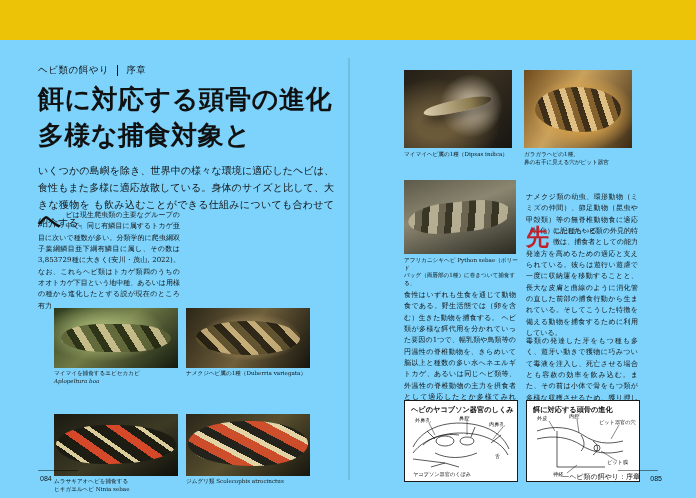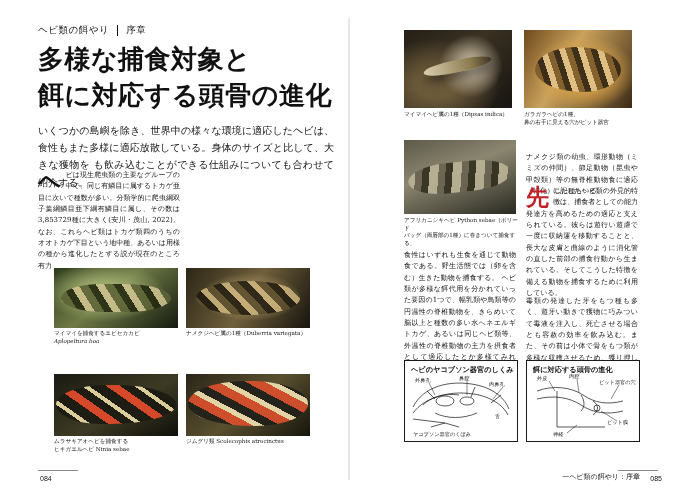--- a/index.html
+++ b/index.html
@@ -5,21 +5,22 @@
   html,body{margin:0;padding:0;}
   body{
     width:696px;height:498px;
     background:#edc307;
     font-family:"DejaVu Sans","Liberation Sans",sans-serif;
     overflow:hidden;
     position:relative;
   }
   .page{
     position:absolute;inset:0;
-    background:#ffffff;
+    background:#7dd3fc;
+    margin-top:40px;
   }
   
   .gutter{
     position:absolute;left:348px;top:18px;bottom:18px;width:2px;
     background:rgba(0,0,0,0.10);
   }
   
   .breadcrumb{
     position:absolute;left:38px;top:24px;
     font-size:9.5px;color:#111;letter-spacing:0.5px;
@@ -150,22 +151,22 @@
 <div class="page">
   <div class="gutter"></div>
 
   <div class="breadcrumb">
     <span>ヘビ類の餌やり</span>
     <span class="bar"></span>
     <span>序章</span>
   </div>
 
   <div class="title">
+    <div>餌に対応する頭骨の進化</div>
     <div>多様な捕食対象と</div>
-    <div>餌に対応する頭骨の進化</div>
   </div>
 
   <div class="lead">いくつかの島嶼を除き、世界中の様々な環境に適応したヘビは、食性もまた多様に適応放散している。身体のサイズと比して、大きな獲物を も飲み込むことができる仕組みについても合わせて紹介する。</div>
 
   <div class="bodycols">
     <div class="col">
       <span class="dropcap">ヘ</span><span>ビは現生爬虫類の主要なグループの中で、同じ有鱗目に属するトカゲ亜目に次いで種数が多い。分類学的に爬虫綱双子葉綱鱗目亜下綱有鱗目に属し、その数は3,853729種に大きく(安川・茂山, 2022)。なお、これらヘビ類はトカゲ類四のうちのオオトカゲ下目という地中種、あるいは用様の種から進化したとする説が現在のところ有力</span>
     </div>
   </div>
 

